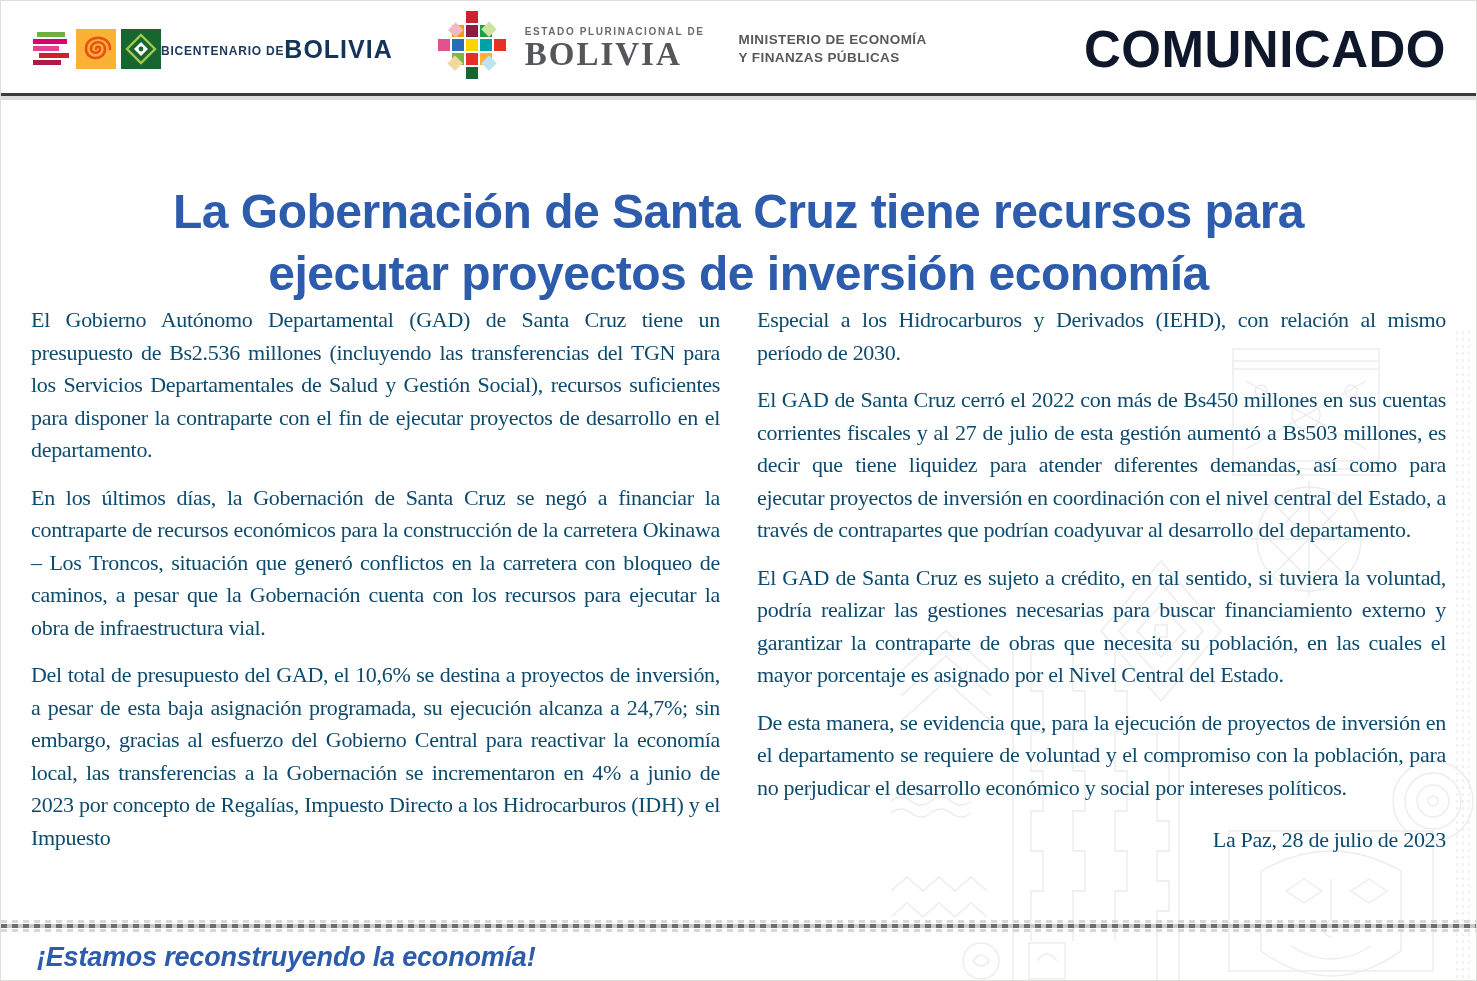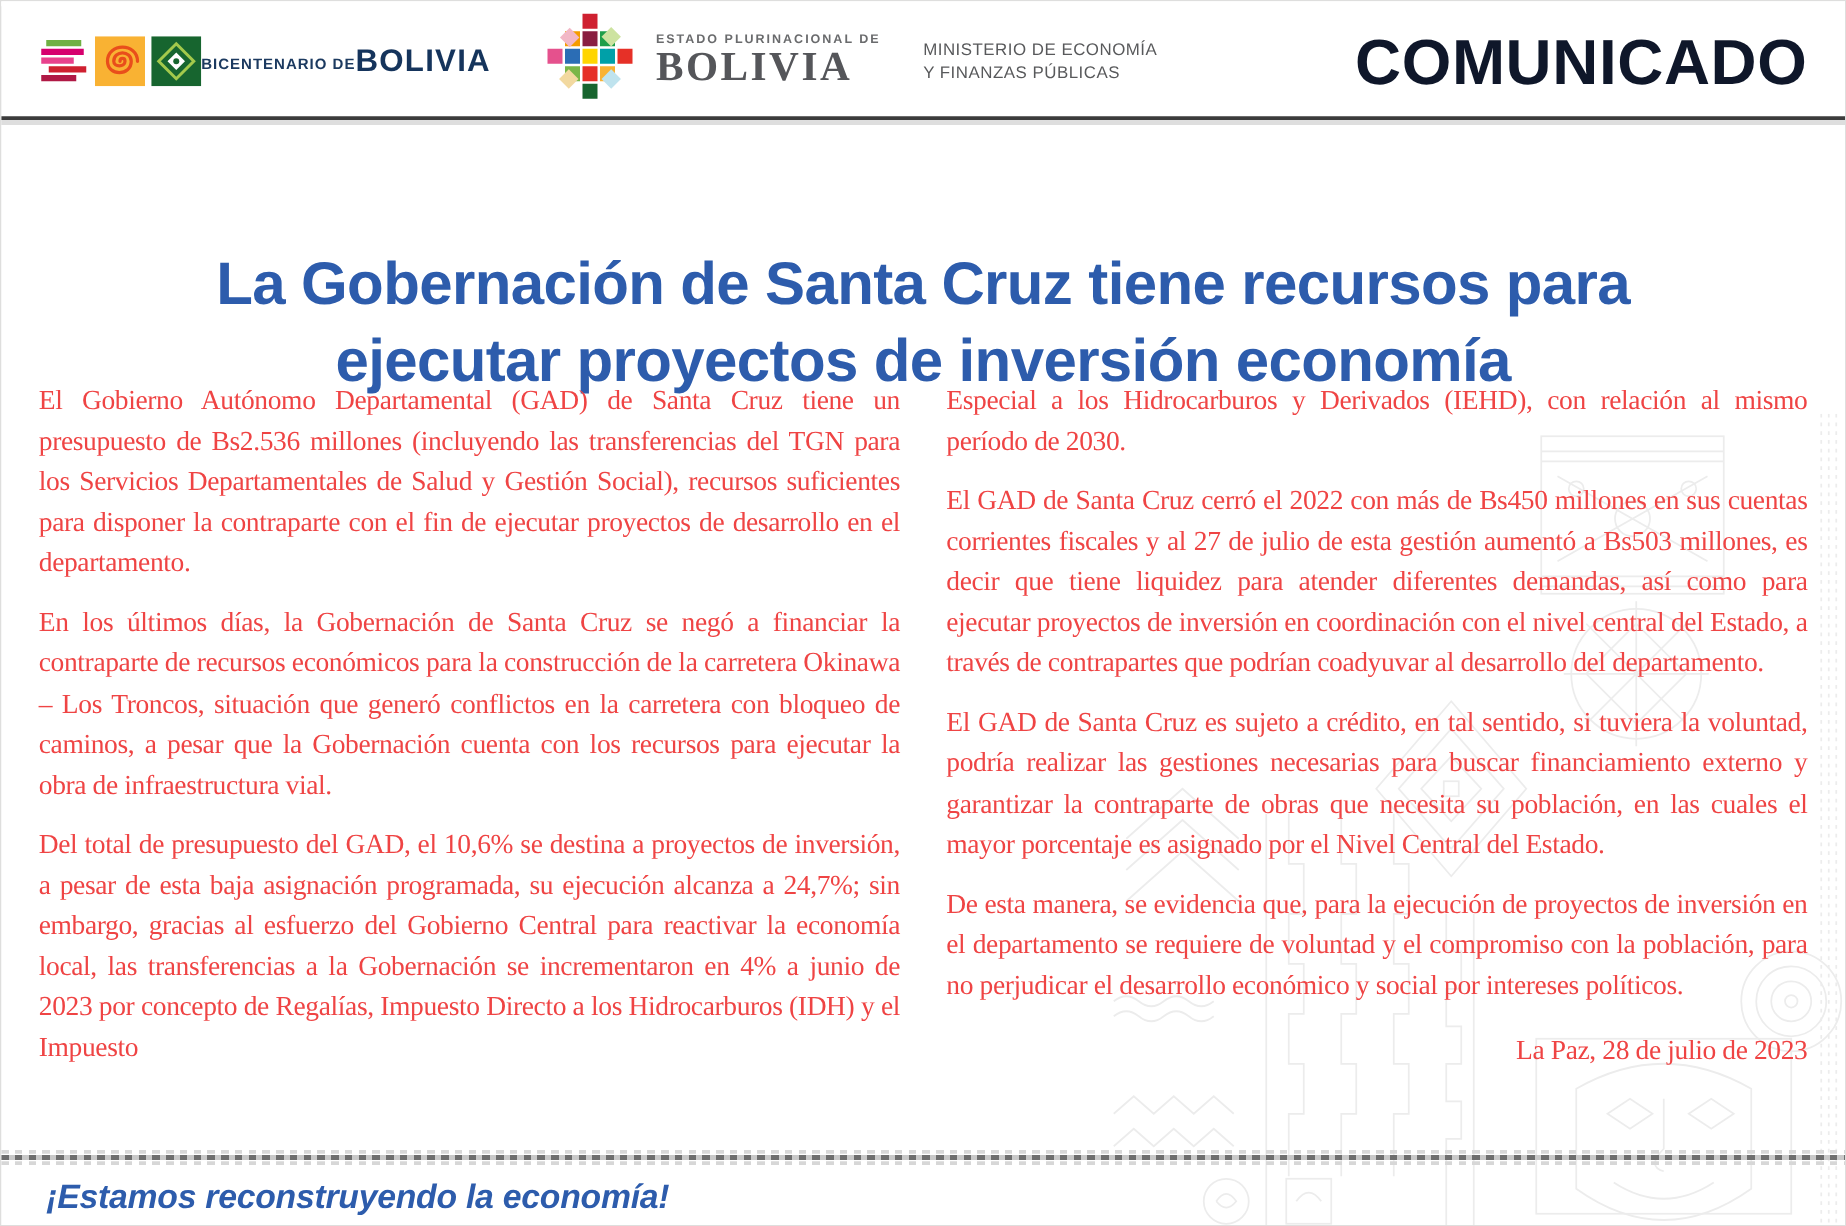--- a/index.html
+++ b/index.html
@@ -27,38 +27,38 @@
     background:#fff;z-index:2;
   }
   .bicent{display:flex;flex-direction:row;align-items:center;margin-right:42px;}
   .bicent-tiles{display:flex;gap:5px;}
   .bicent-line1{margin-top:3px;font-size:12px;letter-spacing:.8px;color:#1c3a60;font-weight:600;}
   .bicent-line2{font-size:25px;font-weight:800;color:#15345c;letter-spacing:1px;line-height:1;}
   .mosaic{margin-right:16px;}
   .estado{display:flex;flex-direction:column;margin-right:34px;}
   .estado-small{font-size:10px;letter-spacing:1.6px;color:#6a6b6d;font-weight:600;}
   .estado-big{font-family:"Liberation Serif",serif;font-size:33px;font-weight:700;color:#55565a;letter-spacing:2px;line-height:1.05;}
-  .ministry{font-size:13.5px;font-weight:400;color:#58595b;letter-spacing:.4px;line-height:1.35;}
+  .ministry{font-size:13.5px;font-weight:700;color:#58595b;letter-spacing:.4px;line-height:1.35;}
   .spacer{flex:1;}
   .doc-type{font-size:51px;font-weight:800;color:#0f172a;letter-spacing:.5px;}
 
   
   .title{
-    position:absolute;top:164px;left:40px;right:40px;z-index:1;
+    position:absolute;top:148px;left:40px;right:40px;z-index:1;
     text-align:center;color:#2d5cac;font-weight:800;
     font-size:48px;line-height:62px;letter-spacing:-.5px;
   }
   .title span{display:block;}
 
   
   .columns{
     position:absolute;top:303px;left:30px;right:30px;z-index:1;
     display:flex;gap:37px;
     font-family:"Liberation Serif",serif;
-    font-size:22px;line-height:32.5px;color:#ef4444;
+    font-size:22px;line-height:32.5px;color:#0c4a6e;
     letter-spacing:-.3px;
   }
   .col{flex:1;min-width:0;}
   .col p{margin:0 0 15px 0;text-align:justify;}
   .dateline{text-align:right;margin-top:20px;font-size:22px;}
 
   
   .footer{position:absolute;left:0;right:0;bottom:0;height:60px;z-index:2;}
   .braid{margin-top:0;}
   .braid-row{height:3px;background:repeating-linear-gradient(90deg,#d7d7d7 0 6px,rgba(0,0,0,0) 6px 11px);}

